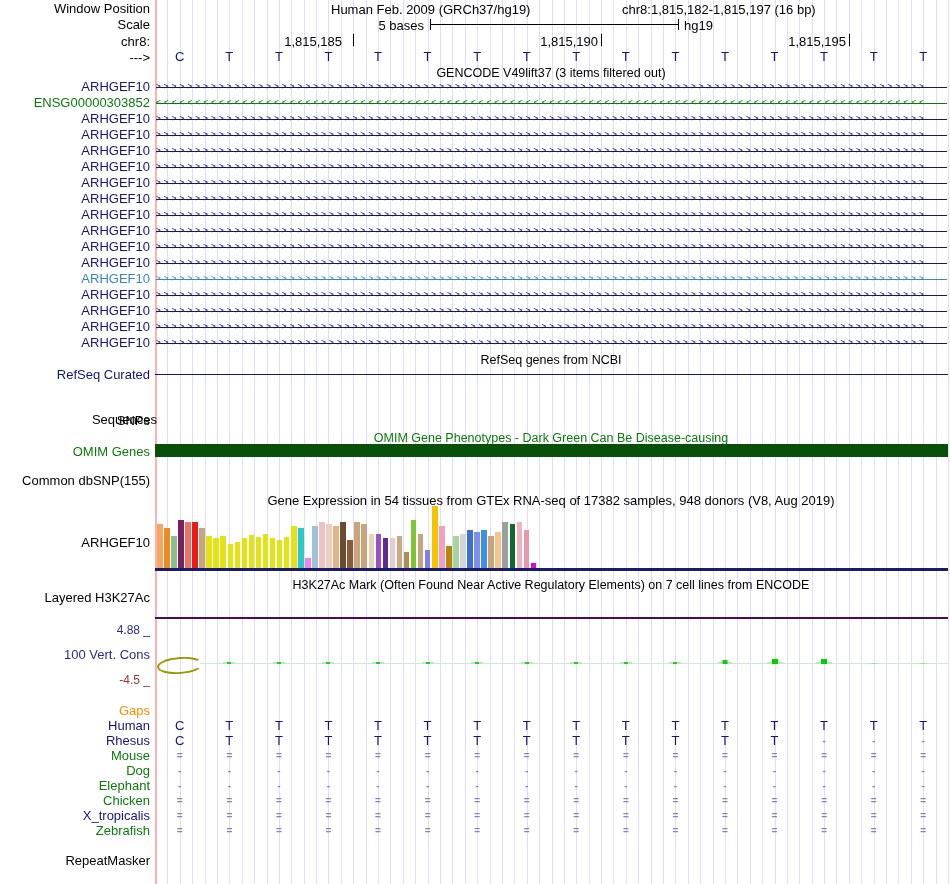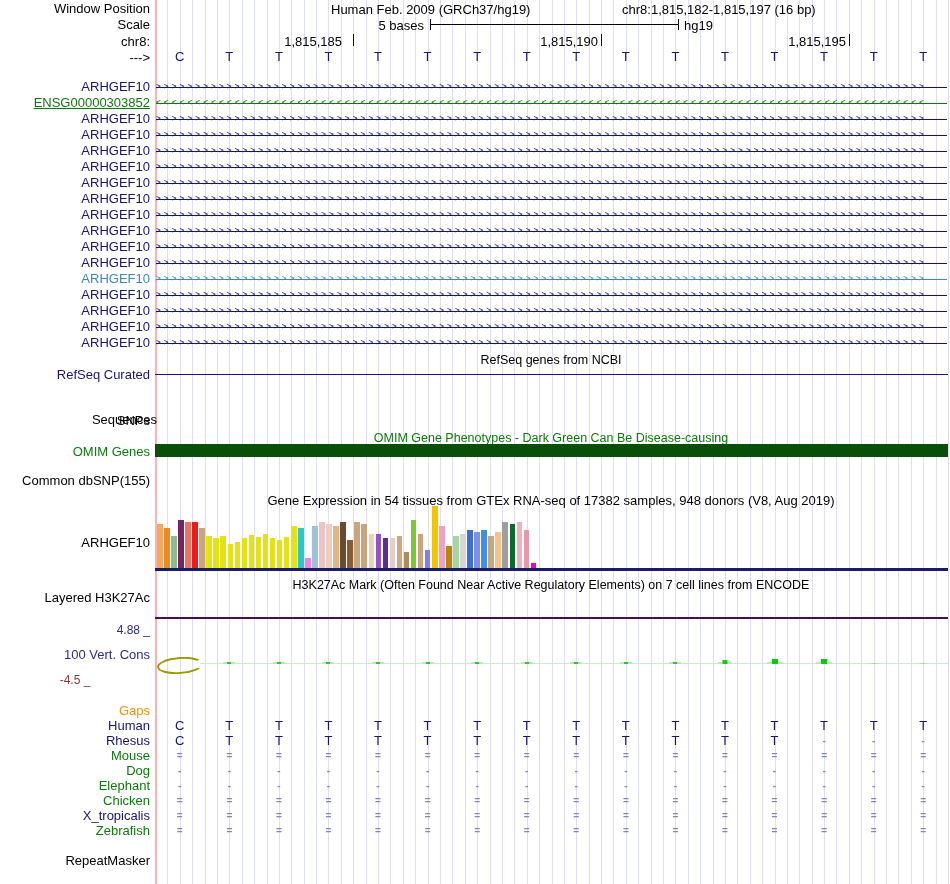--- a/index.html
+++ b/index.html
@@ -134,24 +134,25 @@
       <div class="base" style="left: 576.281px; top: 50px;">T</div>
       <div class="base" style="left: 625.844px; top: 50px;">T</div>
       <div class="base" style="left: 675.406px; top: 50px;">T</div>
       <div class="base" style="left: 724.969px; top: 50px;">T</div>
       <div class="base" style="left: 774.531px; top: 50px;">T</div>
       <div class="base" style="left: 824.094px; top: 50px;">T</div>
       <div class="base" style="left: 873.656px; top: 50px;">T</div>
       <div class="base" style="left: 923.219px; top: 50px;">T</div>
     </div>
 
+  <div class="hdr" style="top:66px;">GENCODE V49lift37 (3 items filtered out)</div>
   <div id="gencode-rows">
       <div class="lblcol" style="top: 79px; color: rgb(20, 20, 122);">ARHGEF10</div>
       <div class="arrows" style="top: 82px; color: rgb(20, 20, 122);">&gt;&gt;&gt;&gt;&gt;&gt;&gt;&gt;&gt;&gt;&gt;&gt;&gt;&gt;&gt;&gt;&gt;&gt;&gt;&gt;&gt;&gt;&gt;&gt;&gt;&gt;&gt;&gt;&gt;&gt;&gt;&gt;&gt;&gt;&gt;&gt;&gt;&gt;&gt;&gt;&gt;&gt;&gt;&gt;&gt;&gt;&gt;&gt;&gt;&gt;&gt;&gt;&gt;&gt;&gt;&gt;&gt;&gt;&gt;&gt;&gt;&gt;&gt;&gt;&gt;&gt;&gt;&gt;&gt;&gt;&gt;&gt;&gt;&gt;&gt;&gt;&gt;&gt;&gt;&gt;&gt;&gt;&gt;&gt;&gt;&gt;&gt;&gt;&gt;&gt;&gt;&gt;&gt;&gt;&gt;&gt;&gt;&gt;</div>
-      <div class="lblcol" style="top: 95px; color: rgb(11, 122, 11); text-decoration: underline;">ENSG00000303852</div>
+      <div class="lblcol" style="top: 95px; color: rgb(11, 122, 11);">ENSG00000303852</div>
       <div class="arrows" style="top: 98px; color: rgb(11, 122, 11);">&lt;&lt;&lt;&lt;&lt;&lt;&lt;&lt;&lt;&lt;&lt;&lt;&lt;&lt;&lt;&lt;&lt;&lt;&lt;&lt;&lt;&lt;&lt;&lt;&lt;&lt;&lt;&lt;&lt;&lt;&lt;&lt;&lt;&lt;&lt;&lt;&lt;&lt;&lt;&lt;&lt;&lt;&lt;&lt;&lt;&lt;&lt;&lt;&lt;&lt;&lt;&lt;&lt;&lt;&lt;&lt;&lt;&lt;&lt;&lt;&lt;&lt;&lt;&lt;&lt;&lt;&lt;&lt;&lt;&lt;&lt;&lt;&lt;&lt;&lt;&lt;&lt;&lt;&lt;&lt;&lt;&lt;&lt;&lt;&lt;&lt;&lt;&lt;&lt;&lt;&lt;&lt;&lt;&lt;&lt;&lt;&lt;&lt;</div>
       <div class="lblcol" style="top: 111px; color: rgb(20, 20, 122);">ARHGEF10</div>
       <div class="arrows" style="top: 114px; color: rgb(20, 20, 122);">&gt;&gt;&gt;&gt;&gt;&gt;&gt;&gt;&gt;&gt;&gt;&gt;&gt;&gt;&gt;&gt;&gt;&gt;&gt;&gt;&gt;&gt;&gt;&gt;&gt;&gt;&gt;&gt;&gt;&gt;&gt;&gt;&gt;&gt;&gt;&gt;&gt;&gt;&gt;&gt;&gt;&gt;&gt;&gt;&gt;&gt;&gt;&gt;&gt;&gt;&gt;&gt;&gt;&gt;&gt;&gt;&gt;&gt;&gt;&gt;&gt;&gt;&gt;&gt;&gt;&gt;&gt;&gt;&gt;&gt;&gt;&gt;&gt;&gt;&gt;&gt;&gt;&gt;&gt;&gt;&gt;&gt;&gt;&gt;&gt;&gt;&gt;&gt;&gt;&gt;&gt;&gt;&gt;&gt;&gt;&gt;&gt;&gt;</div>
       <div class="lblcol" style="top: 127px; color: rgb(20, 20, 122);">ARHGEF10</div>
       <div class="arrows" style="top: 130px; color: rgb(20, 20, 122);">&gt;&gt;&gt;&gt;&gt;&gt;&gt;&gt;&gt;&gt;&gt;&gt;&gt;&gt;&gt;&gt;&gt;&gt;&gt;&gt;&gt;&gt;&gt;&gt;&gt;&gt;&gt;&gt;&gt;&gt;&gt;&gt;&gt;&gt;&gt;&gt;&gt;&gt;&gt;&gt;&gt;&gt;&gt;&gt;&gt;&gt;&gt;&gt;&gt;&gt;&gt;&gt;&gt;&gt;&gt;&gt;&gt;&gt;&gt;&gt;&gt;&gt;&gt;&gt;&gt;&gt;&gt;&gt;&gt;&gt;&gt;&gt;&gt;&gt;&gt;&gt;&gt;&gt;&gt;&gt;&gt;&gt;&gt;&gt;&gt;&gt;&gt;&gt;&gt;&gt;&gt;&gt;&gt;&gt;&gt;&gt;&gt;&gt;</div>
       <div class="lblcol" style="top: 143px; color: rgb(20, 20, 122);">ARHGEF10</div>
       <div class="arrows" style="top: 146px; color: rgb(20, 20, 122);">&gt;&gt;&gt;&gt;&gt;&gt;&gt;&gt;&gt;&gt;&gt;&gt;&gt;&gt;&gt;&gt;&gt;&gt;&gt;&gt;&gt;&gt;&gt;&gt;&gt;&gt;&gt;&gt;&gt;&gt;&gt;&gt;&gt;&gt;&gt;&gt;&gt;&gt;&gt;&gt;&gt;&gt;&gt;&gt;&gt;&gt;&gt;&gt;&gt;&gt;&gt;&gt;&gt;&gt;&gt;&gt;&gt;&gt;&gt;&gt;&gt;&gt;&gt;&gt;&gt;&gt;&gt;&gt;&gt;&gt;&gt;&gt;&gt;&gt;&gt;&gt;&gt;&gt;&gt;&gt;&gt;&gt;&gt;&gt;&gt;&gt;&gt;&gt;&gt;&gt;&gt;&gt;&gt;&gt;&gt;&gt;&gt;&gt;</div>
       <div class="lblcol" style="top: 159px; color: rgb(20, 20, 122);">ARHGEF10</div>
       <div class="arrows" style="top: 162px; color: rgb(20, 20, 122);">&gt;&gt;&gt;&gt;&gt;&gt;&gt;&gt;&gt;&gt;&gt;&gt;&gt;&gt;&gt;&gt;&gt;&gt;&gt;&gt;&gt;&gt;&gt;&gt;&gt;&gt;&gt;&gt;&gt;&gt;&gt;&gt;&gt;&gt;&gt;&gt;&gt;&gt;&gt;&gt;&gt;&gt;&gt;&gt;&gt;&gt;&gt;&gt;&gt;&gt;&gt;&gt;&gt;&gt;&gt;&gt;&gt;&gt;&gt;&gt;&gt;&gt;&gt;&gt;&gt;&gt;&gt;&gt;&gt;&gt;&gt;&gt;&gt;&gt;&gt;&gt;&gt;&gt;&gt;&gt;&gt;&gt;&gt;&gt;&gt;&gt;&gt;&gt;&gt;&gt;&gt;&gt;&gt;&gt;&gt;&gt;&gt;&gt;</div>
       <div class="lblcol" style="top: 175px; color: rgb(20, 20, 122);">ARHGEF10</div>
@@ -250,21 +251,21 @@
       <div class="bar" style="left: 530.65px; top: 563px; height: 5px; background: rgb(238, 0, 204);"></div>
     </div>
   <div class="abs" style="left:155px;top:568px;width:793px;height:3px;background:#1A1A6E;"></div>
 
   <div class="hdr" style="top:578px;">H3K27Ac Mark (Often Found Near Active Regulatory Elements) on 7 cell lines from ENCODE</div>
   <div class="lblcol" style="top:590px;">Layered H3K27Ac</div>
   <div class="abs" style="left:155px;top:617px;width:793px;height:2px;background:#500A50;"></div>
 
   <div class="abs" style="left:0;width:150px;text-align:right;top:623px;font-size:12px;color:#2B2B8E;">4.88 _</div>
   <div class="lblcol" style="top:647px;color:#2B2B8E;">100 Vert. Cons</div>
-  <div class="abs" style="left:0;width:150px;text-align:center;top:673px;font-size:12px;color:#993333;">-4.5 _</div>
+  <div class="abs" style="left:0;width:150px;text-align:right;top:673px;font-size:12px;color:#993333;">-4.5 _</div>
   <div class="abs" style="left:200px;top:663px;width:748px;height:1px;background:#CCEACC;"></div>
   <div class="ellipse"></div>
   <div id="cons-ticks">
       <div class="ctick" style="left: 229.344px; top: 662px; width: 12px; height: 2px; background: rgb(187, 232, 187);"></div>
       <div class="ctick" style="left: 229.344px; top: 662px; width: 4px; height: 2px; background: rgb(34, 204, 34);"></div>
       <div class="ctick" style="left: 278.906px; top: 662px; width: 12px; height: 2px; background: rgb(187, 232, 187);"></div>
       <div class="ctick" style="left: 278.906px; top: 662px; width: 4px; height: 2px; background: rgb(34, 204, 34);"></div>
       <div class="ctick" style="left: 328.469px; top: 662px; width: 12px; height: 2px; background: rgb(187, 232, 187);"></div>
       <div class="ctick" style="left: 328.469px; top: 662px; width: 4px; height: 2px; background: rgb(34, 204, 34);"></div>
       <div class="ctick" style="left: 378.031px; top: 662px; width: 12px; height: 2px; background: rgb(187, 232, 187);"></div>

